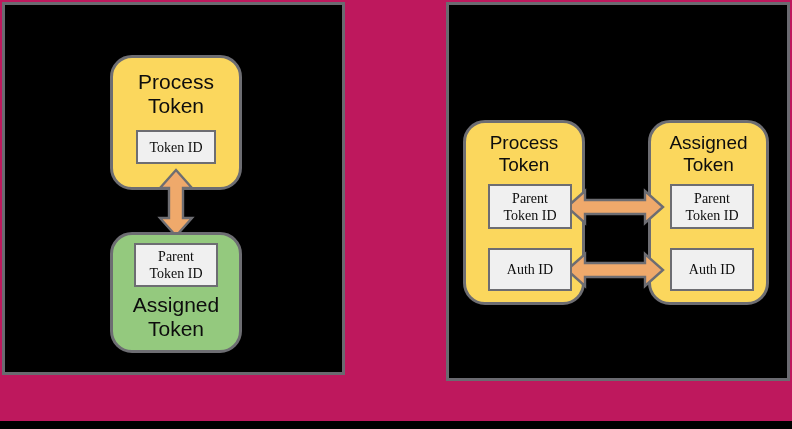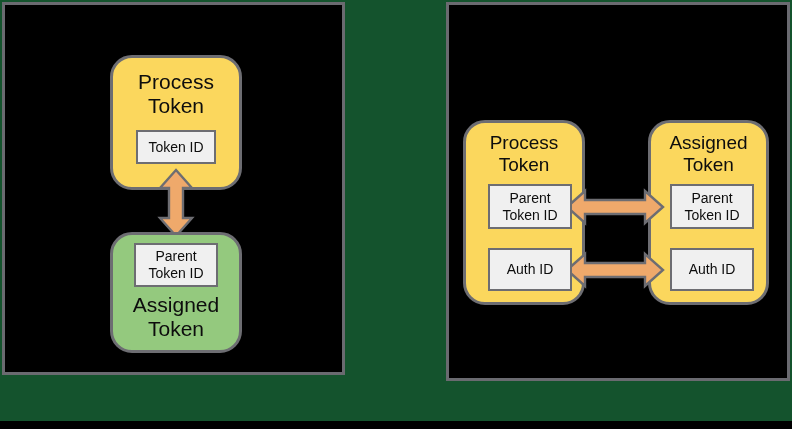--- a/index.html
+++ b/index.html
@@ -5,21 +5,21 @@
 <style>
   html, body {
     margin: 0;
     padding: 0;
     background: #000000;
   }
   #root {
     position: relative;
     width: 792px;
     height: 421px;
-    background: #14532d;
+    background: #be185d;
     overflow: hidden;
     font-family: "Liberation Sans", sans-serif;
   }
 
   
   .panel {
     position: absolute;
     box-sizing: border-box;
     background: #000000;
     border: 3px solid #6a6a70;
@@ -61,20 +61,21 @@
     background: #F0F0F0;
     border: 2px solid #6d6d72;
     display: flex;
     align-items: center;
     justify-content: center;
     text-align: center;
     color: #0d0d0d;
     font-size: 14px;
     line-height: 17px;
     white-space: pre-line;
+    font-family: Liberation Serif, serif;
   }
 
   
   .arrow {
     position: absolute;
   }
   .arrow svg { display: block; }
 
   
   #card-process-left { left: 110px; top: 55px;  width: 132px; height: 135px; padding-top: 12px; }

